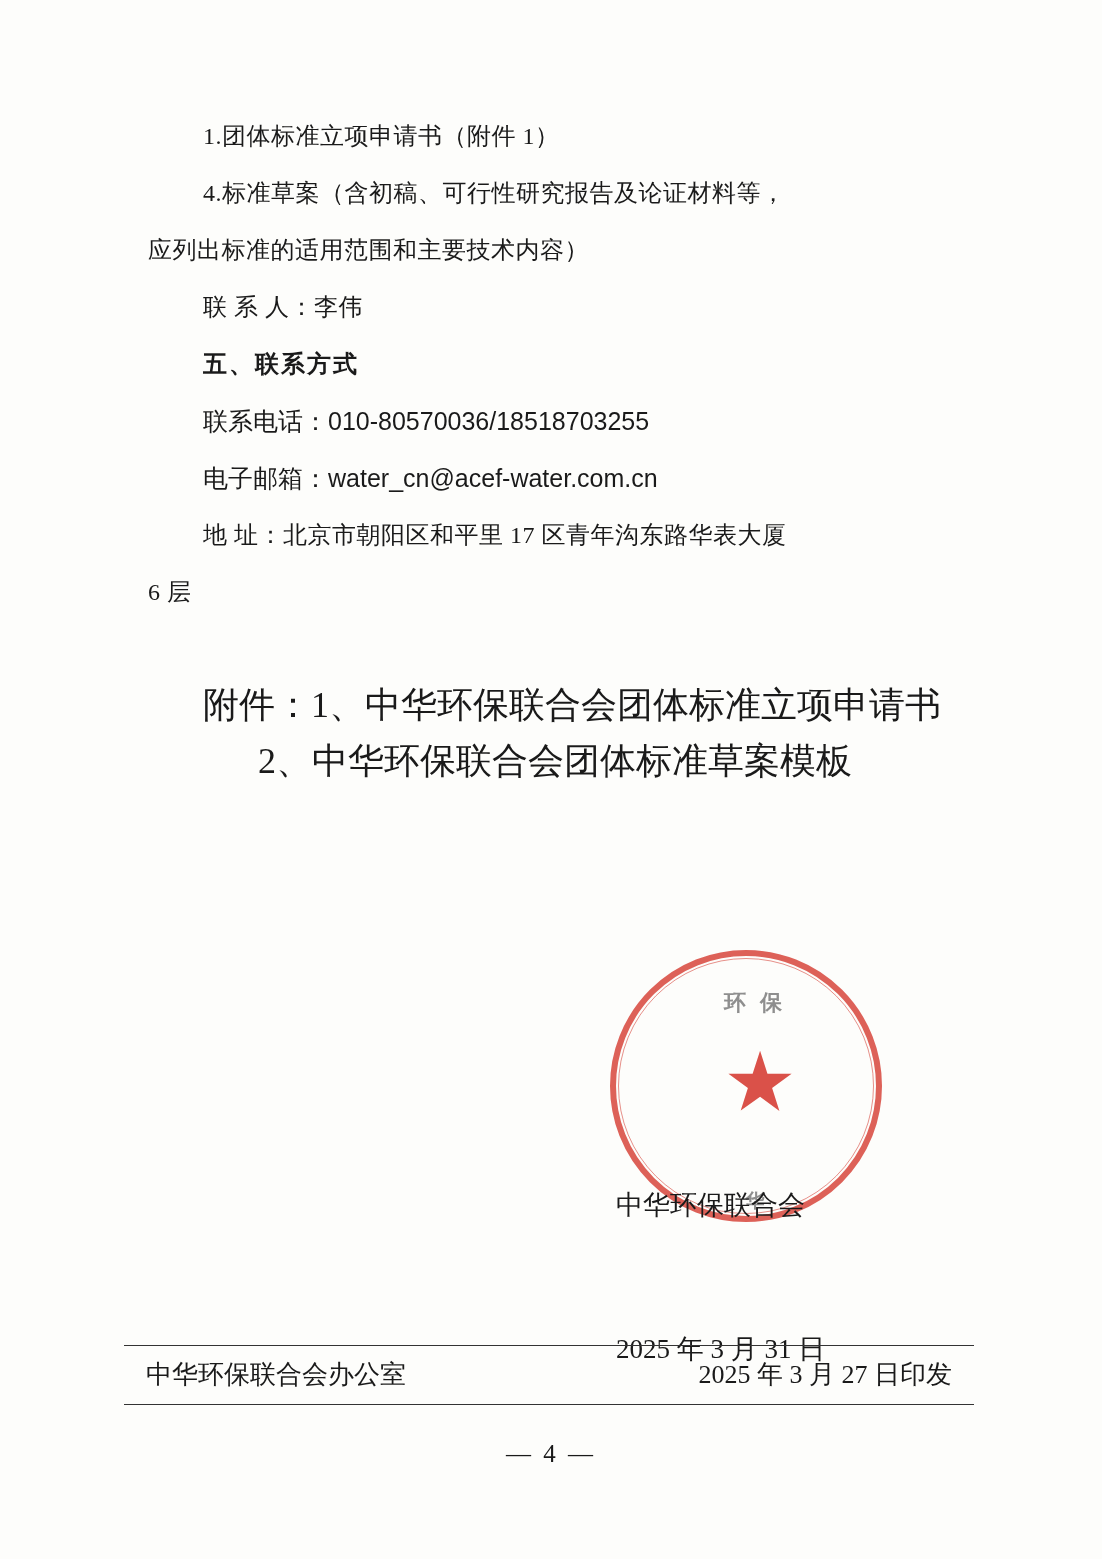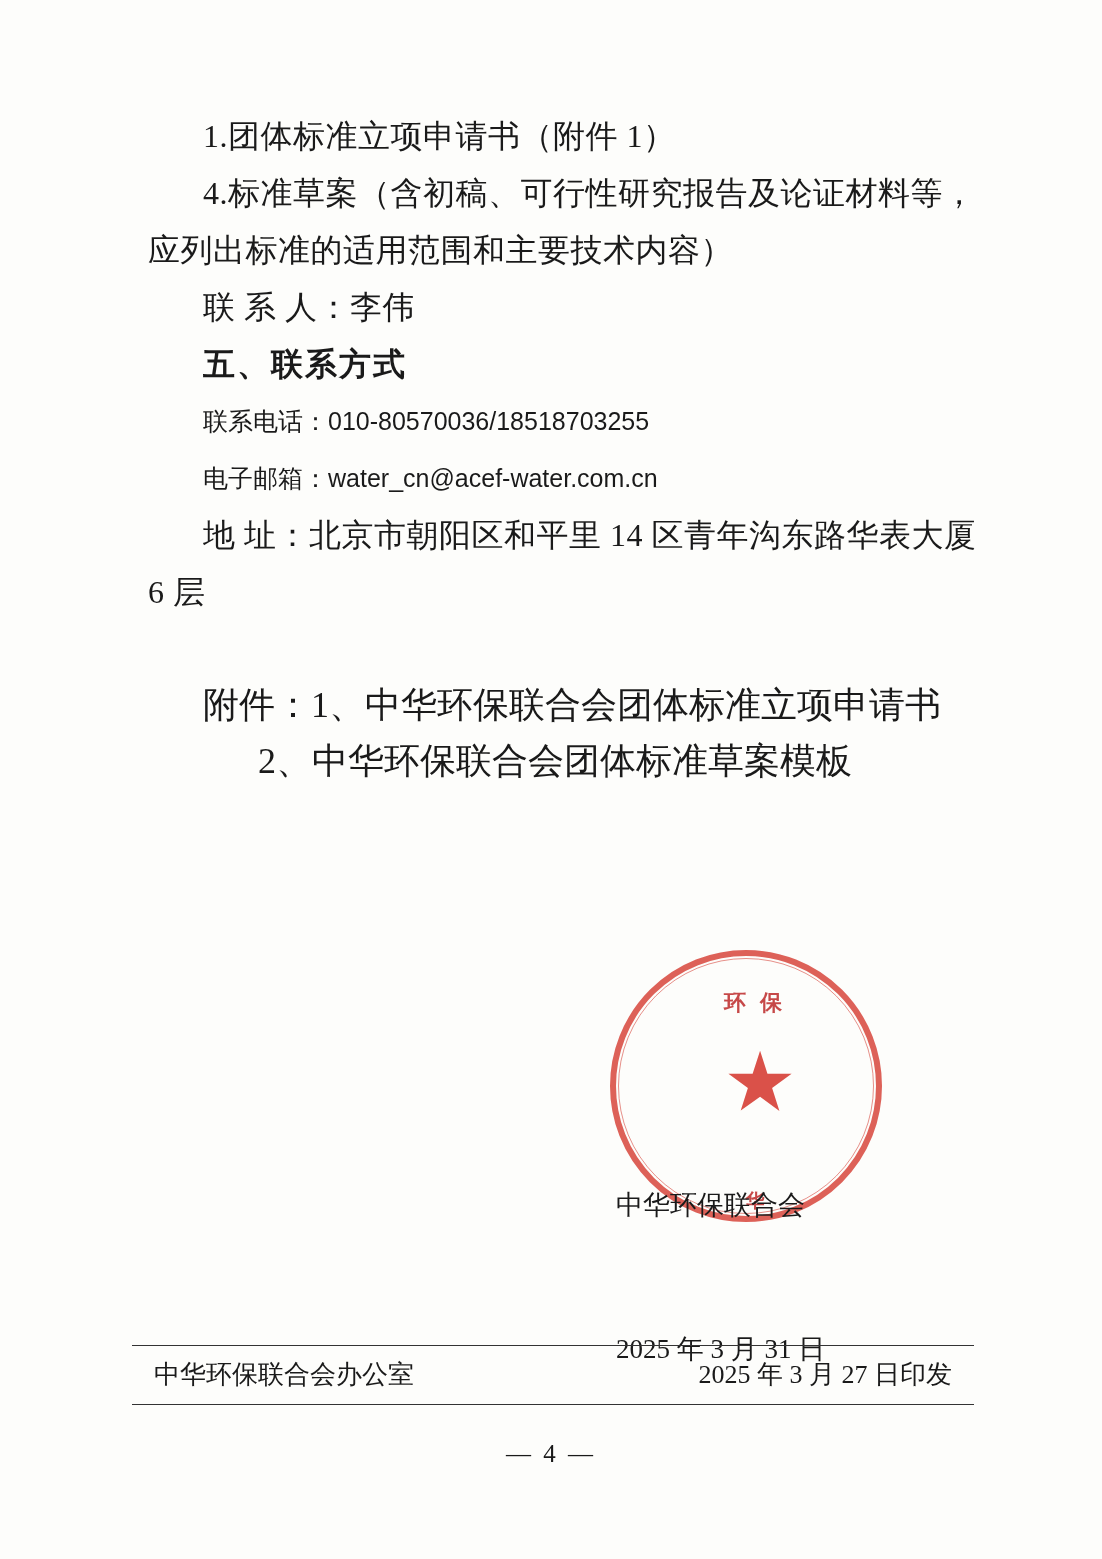--- a/index.html
+++ b/index.html
@@ -23,21 +23,21 @@
   }
 
   .content {
     position: absolute;
     left: 148px;
     top: 108px;
     width: 810px;
   }
 
   .line {
-    font-size: 32px;
+    font-size: 24px;
     line-height: 57px;
     letter-spacing: 0.5px;
     white-space: pre;
   }
   .indent {
     padding-left: 55px;
   }
   .bold {
     font-weight: bold;
     letter-spacing: 2px;
@@ -102,21 +102,21 @@
     transform: translate(-50%, -50%);
     color: #d4342a;
     font-size: 72px;
     line-height: 72px;
     opacity: 0.85;
   }
   .seal-text-top, .seal-text-bottom {
     position: absolute;
     width: 100%;
     text-align: center;
-    color: #b91c1c;
+    color: #737373;
     opacity: 0.8;
     font-size: 22px;
     letter-spacing: 14px;
     font-weight: bold;
   }
   .seal-text-top { top: 38px; }
   .seal-text-bottom { bottom: 36px; font-size: 19px; letter-spacing: 10px; }
 
   
   .sign {
@@ -125,21 +125,21 @@
     top: 1085px;
     font-size: 27px;
     line-height: 48px;
     white-space: pre;
     color: #1a1a1a;
   }
 
   
   .footer {
     position: absolute;
-    left: 132px;
+    left: 124px;
     right: 128px;
     top: 1345px;
     text-align: right;
   }
   .rule-top {
     border-top: 1.6px solid #333;
     margin-bottom: 0;
   }
   .footer-row {
     display: flex;
@@ -169,21 +169,21 @@
 
   <div class="content">
 
     <div class="line indent">1.团体标准立项申请书（附件 1）</div>
     <div class="line indent">4.标准草案（含初稿、可行性研究报告及论证材料等，</div>
     <div class="line">应列出标准的适用范围和主要技术内容）</div>
     <div class="line indent label-sp">联 系 人：李伟</div>
     <div class="line indent bold">五、联系方式</div>
     <div class="line indent mono">联系电话：010-80570036/18518703255</div>
     <div class="line indent mono">电子邮箱：water_cn@acef-water.com.cn</div>
-    <div class="line indent">地 址：北京市朝阳区和平里 14 区青年沟东路华表大厦</div>
+    <div class="line indent">地 址：北京市朝阳区和平里 17 区青年沟东路华表大厦</div>
     <div class="line">6 层</div>
 
     <div class="gap-block"></div>
 
     <div class="attach-line">附件：1、中华环保联合会团体标准立项申请书</div>
     <div class="attach-line second">2、中华环保联合会团体标准草案模板</div>
 
   </div>
 
   <div class="seal-wrap">

